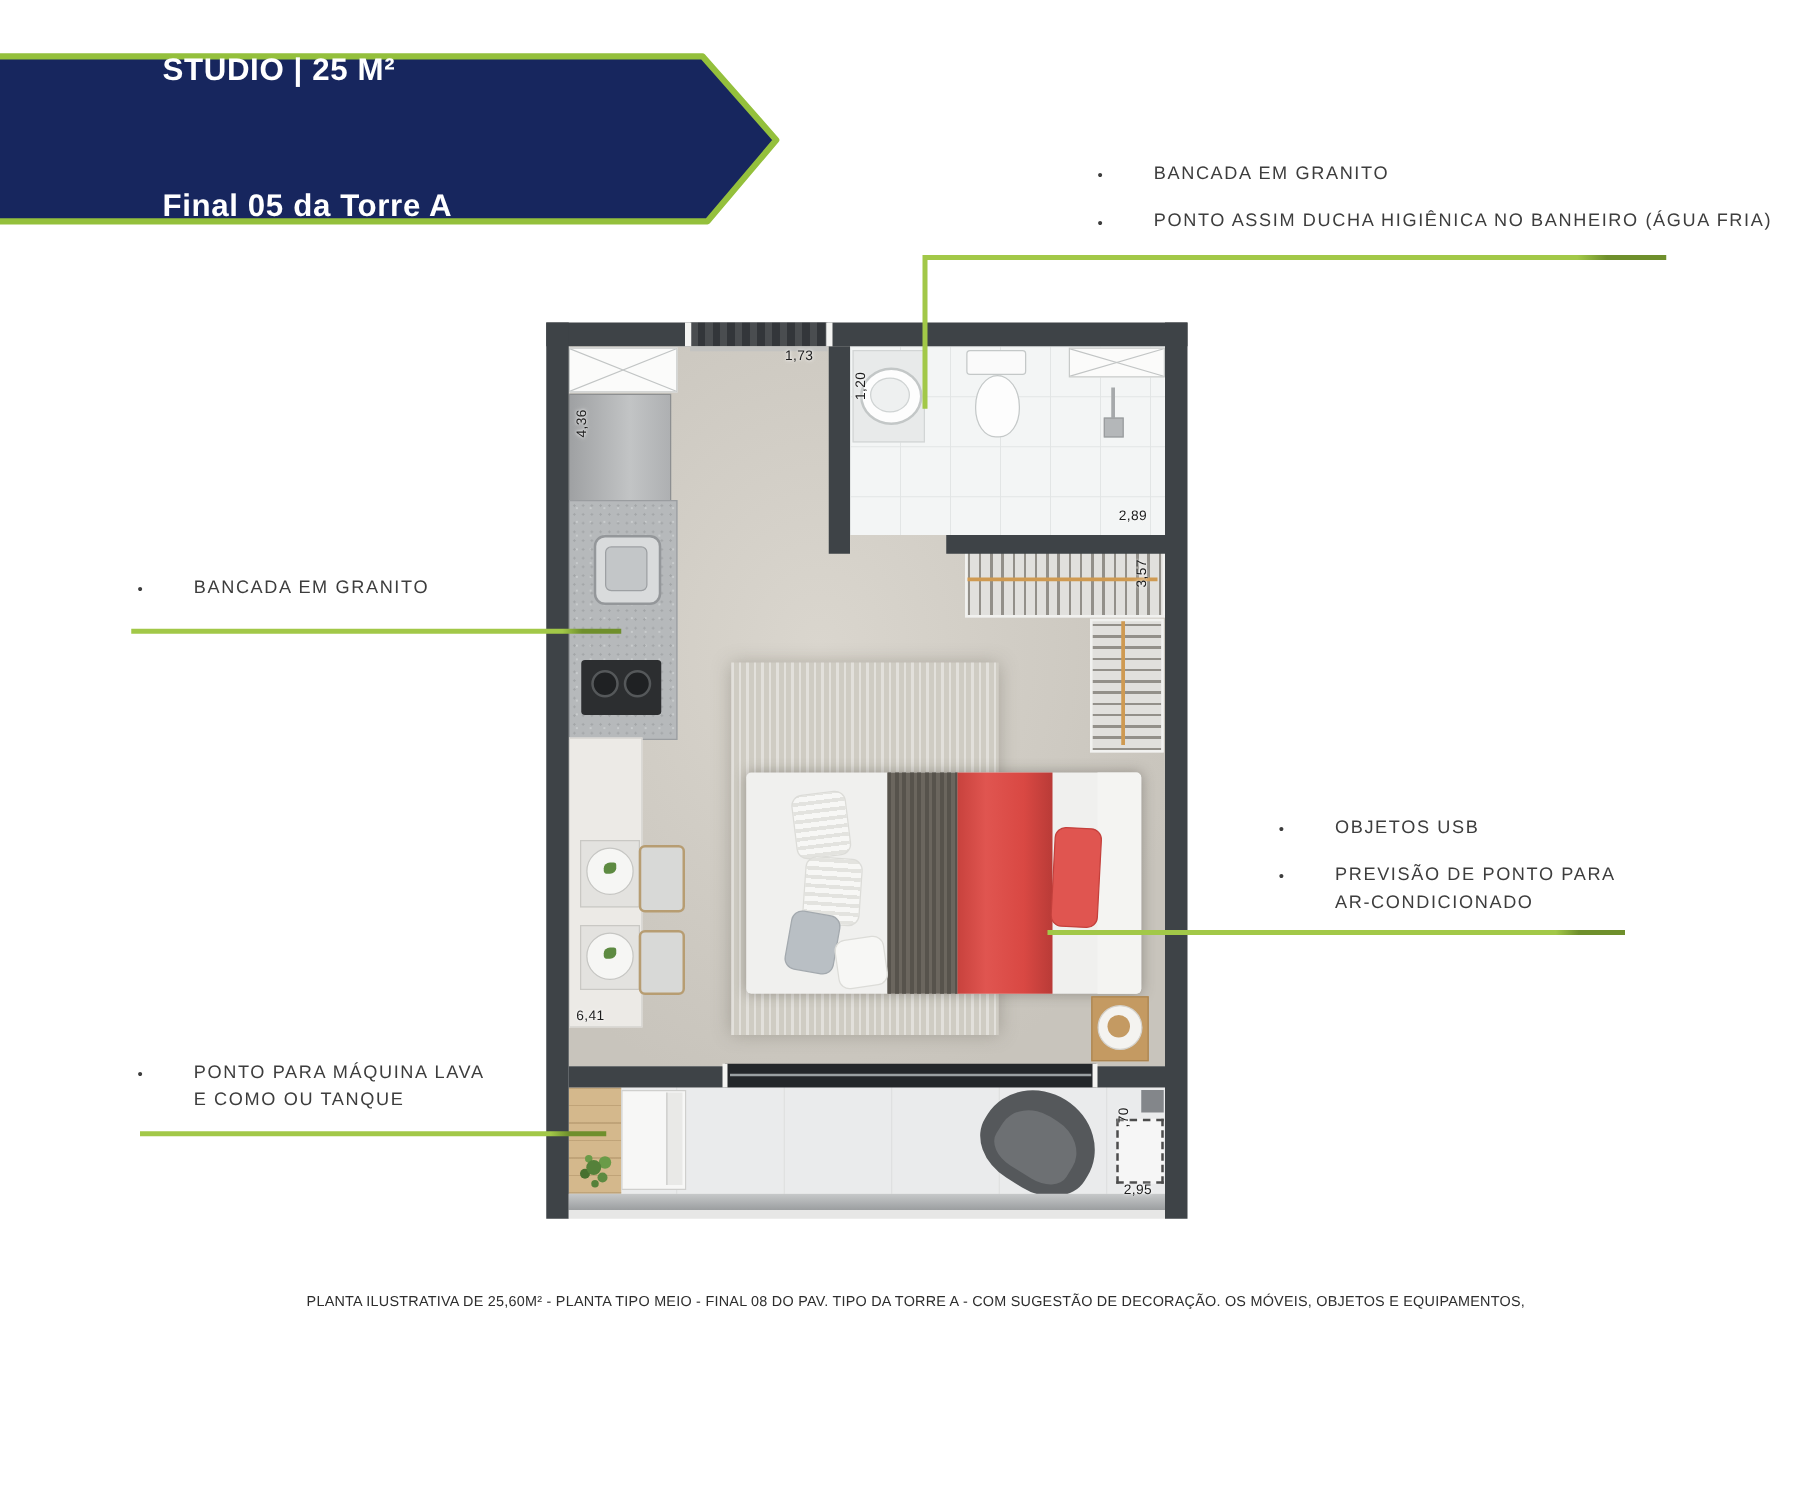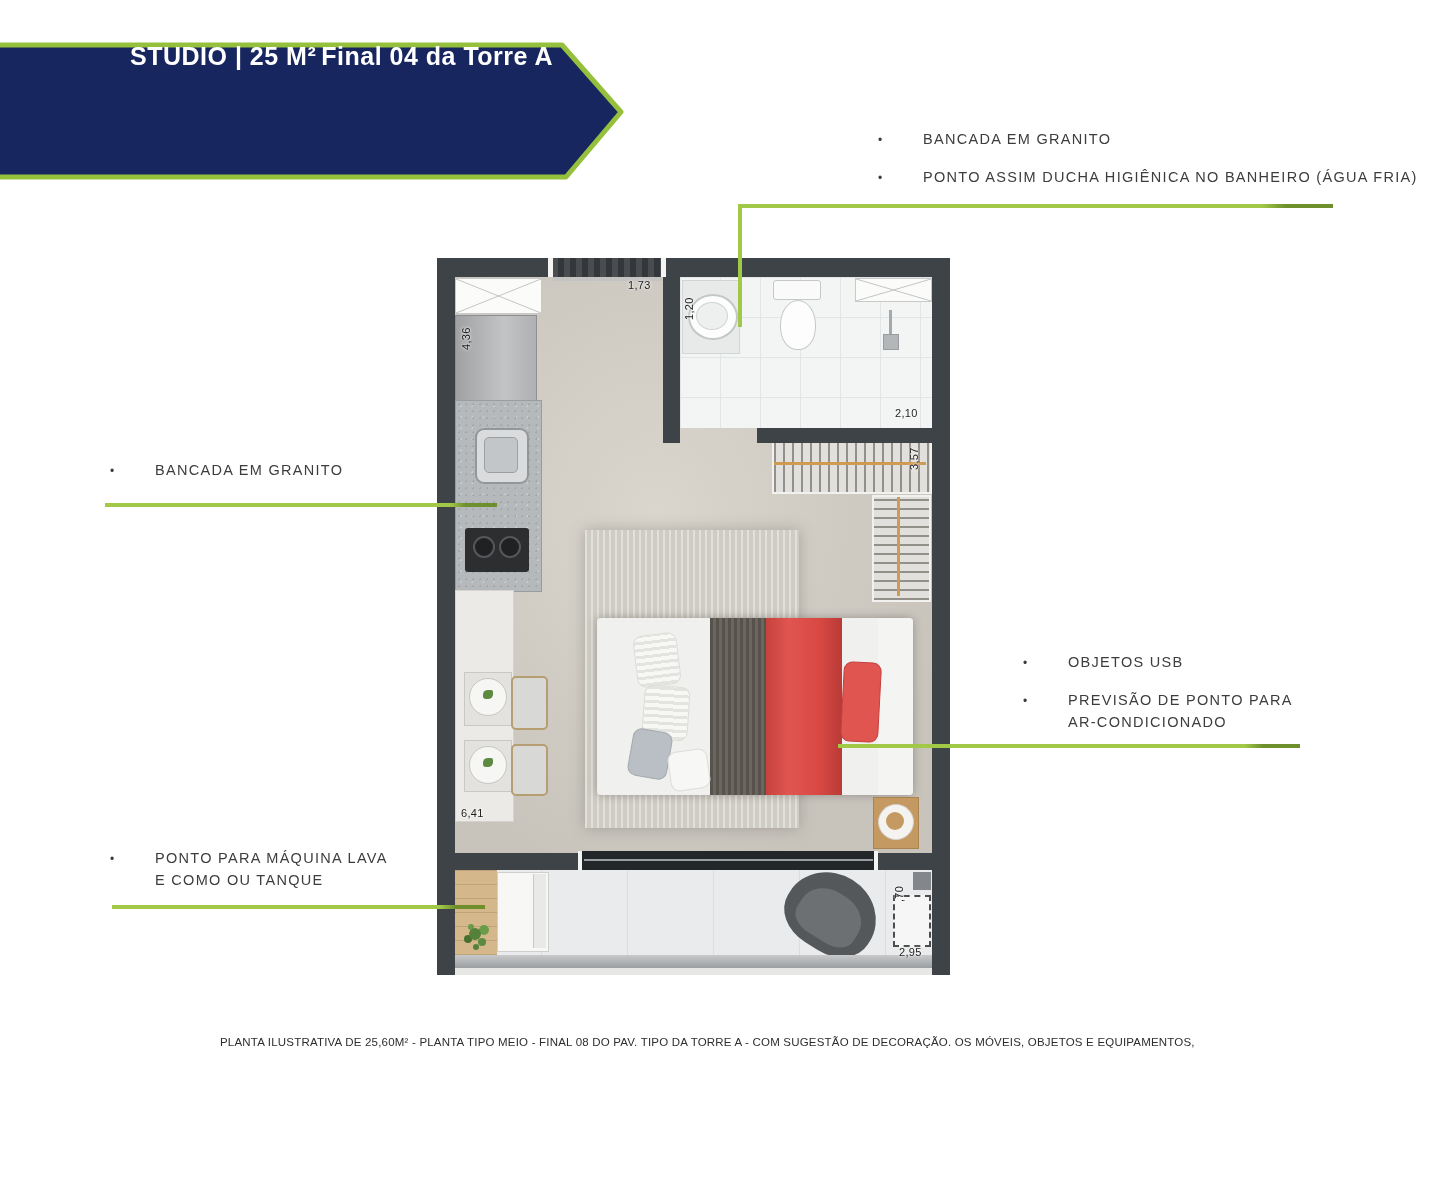--- a/index.html
+++ b/index.html
@@ -4,33 +4,33 @@
 <style>
   html,body{margin:0;padding:0;background:#fff;}
   body{width:1440px;height:1203px;position:relative;overflow:hidden;
        font-family:"Liberation Sans",sans-serif;}
   .abs{position:absolute;}
 
   
   .banner{left:0;top:42px;width:626px;height:138px;z-index:20;}
   .banner svg{position:absolute;left:0;top:0;width:100%;height:100%;}
   .banner-text{position:absolute;left:130px;top:0;height:100%;display:flex;
-       flex-direction:row;justify-content:flex-end;gap:5px;color:#fff;}
+       flex-direction:column;justify-content:space-between;gap:5px;color:#fff;}
   .banner-text .t1,.banner-text .t2{font-size:25px;font-weight:bold;letter-spacing:.5px;}
 
   
   .ann{font-size:14.5px;letter-spacing:1.3px;color:#3d3d3d;white-space:nowrap;z-index:15;}
   .bullet{font-size:12px;color:#3d3d3d;z-index:15;}
 
   
   .line{background:linear-gradient(90deg,#a2c848 0 88%,#6f8f2c 92% 100%);z-index:12;}
   .linev{background:#a2c848;z-index:12;}
 
   
-  .disclaimer{left:220px;top:1035px;width:1000px;text-align:left;font-size:11.5px;
+  .disclaimer{left:220px;top:1035px;width:1000px;text-align:right;font-size:11.5px;
        line-height:15.5px;letter-spacing:.2px;color:#2e2e2e;z-index:15;}
 
   
   .plan{left:437px;top:258px;width:513px;height:717px;z-index:5;border-radius:18px;}
   .wall{background:#3e4347;z-index:7;}
   .floor-living{background:radial-gradient(ellipse at 42% 42%,#dad6ce,#c8c4bc 78%);z-index:1;}
   .floor-bath{background:#f3f5f5;
       background-image:linear-gradient(#e2e5e5 1px,transparent 1px),
                        linear-gradient(90deg,#e2e5e5 1px,transparent 1px);
       background-size:40px 40px;z-index:2;}
@@ -112,21 +112,21 @@
 </style>
 </head>
 <body>
 
 <div class="abs banner">
   <svg viewBox="0 0 626 138" preserveAspectRatio="none">
     <polygon points="-6,3 562,3 621,70 566,135 -6,135" fill="#17265e" stroke="#94c03c" stroke-width="5" stroke-linejoin="round"></polygon>
   </svg>
   <div class="banner-text">
     <div class="t1">STUDIO | 25 M²</div>
-    <div class="t2">Final 04 da Torre A</div>
+    <div class="t2">Final 05 da Torre A</div>
   </div>
 </div>
 
 <span class="abs bullet" style="left:878px;top:133px;">•</span>
 <span class="abs ann" style="left:923px;top:131px;">BANCADA EM GRANITO</span>
 <span class="abs bullet" style="left:878px;top:171px;">•</span>
 <span class="abs ann" style="left:923px;top:169px;">PONTO ASSIM DUCHA HIGIÊNICA NO BANHEIRO (ÁGUA FRIA)</span>
 
 <span class="abs bullet" style="left:110px;top:464px;">•</span>
 <span class="abs ann" style="left:155px;top:462px;">BANCADA EM GRANITO</span>
@@ -236,21 +236,21 @@
   <div class="abs sill" style="left:115px;top:19px;width:110px;height:4px;"></div>
 
   <div class="abs slider" style="left:143px;top:593px;width:297px;height:19px;"></div>
   <div class="abs slider-track" style="left:147px;top:601px;width:289px;height:2px;"></div>
   <div class="abs jamb" style="left:141px;top:593px;width:4px;height:19px;"></div>
   <div class="abs jamb" style="left:437px;top:593px;width:4px;height:19px;"></div>
 
   <span class="abs dim" style="left:191px;top:21px;">1,73</span>
   <span class="abs dim v" style="left:246px;top:62px;">1,20</span>
   <span class="abs dim v" style="left:23px;top:92px;">4,36</span>
-  <span class="abs dim" style="left:458px;top:149px;">2,10</span>
+  <span class="abs dim" style="left:458px;top:149px;">2,89</span>
   <span class="abs dim v" style="left:471px;top:212px;">3,57</span>
   <span class="abs dim" style="left:24px;top:549px;">6,41</span>
   <span class="abs dim v" style="left:456px;top:644px;">,70</span>
   <span class="abs dim" style="left:462px;top:688px;">2,95</span>
 </div>
 
 <div class="abs disclaimer">
   <div>PLANTA ILUSTRATIVA DE 25,60M² - PLANTA TIPO MEIO - FINAL 08 DO PAV. TIPO DA TORRE A - COM SUGESTÃO DE DECORAÇÃO. OS MÓVEIS, OBJETOS E EQUIPAMENTOS,</div>
 </div>
 

